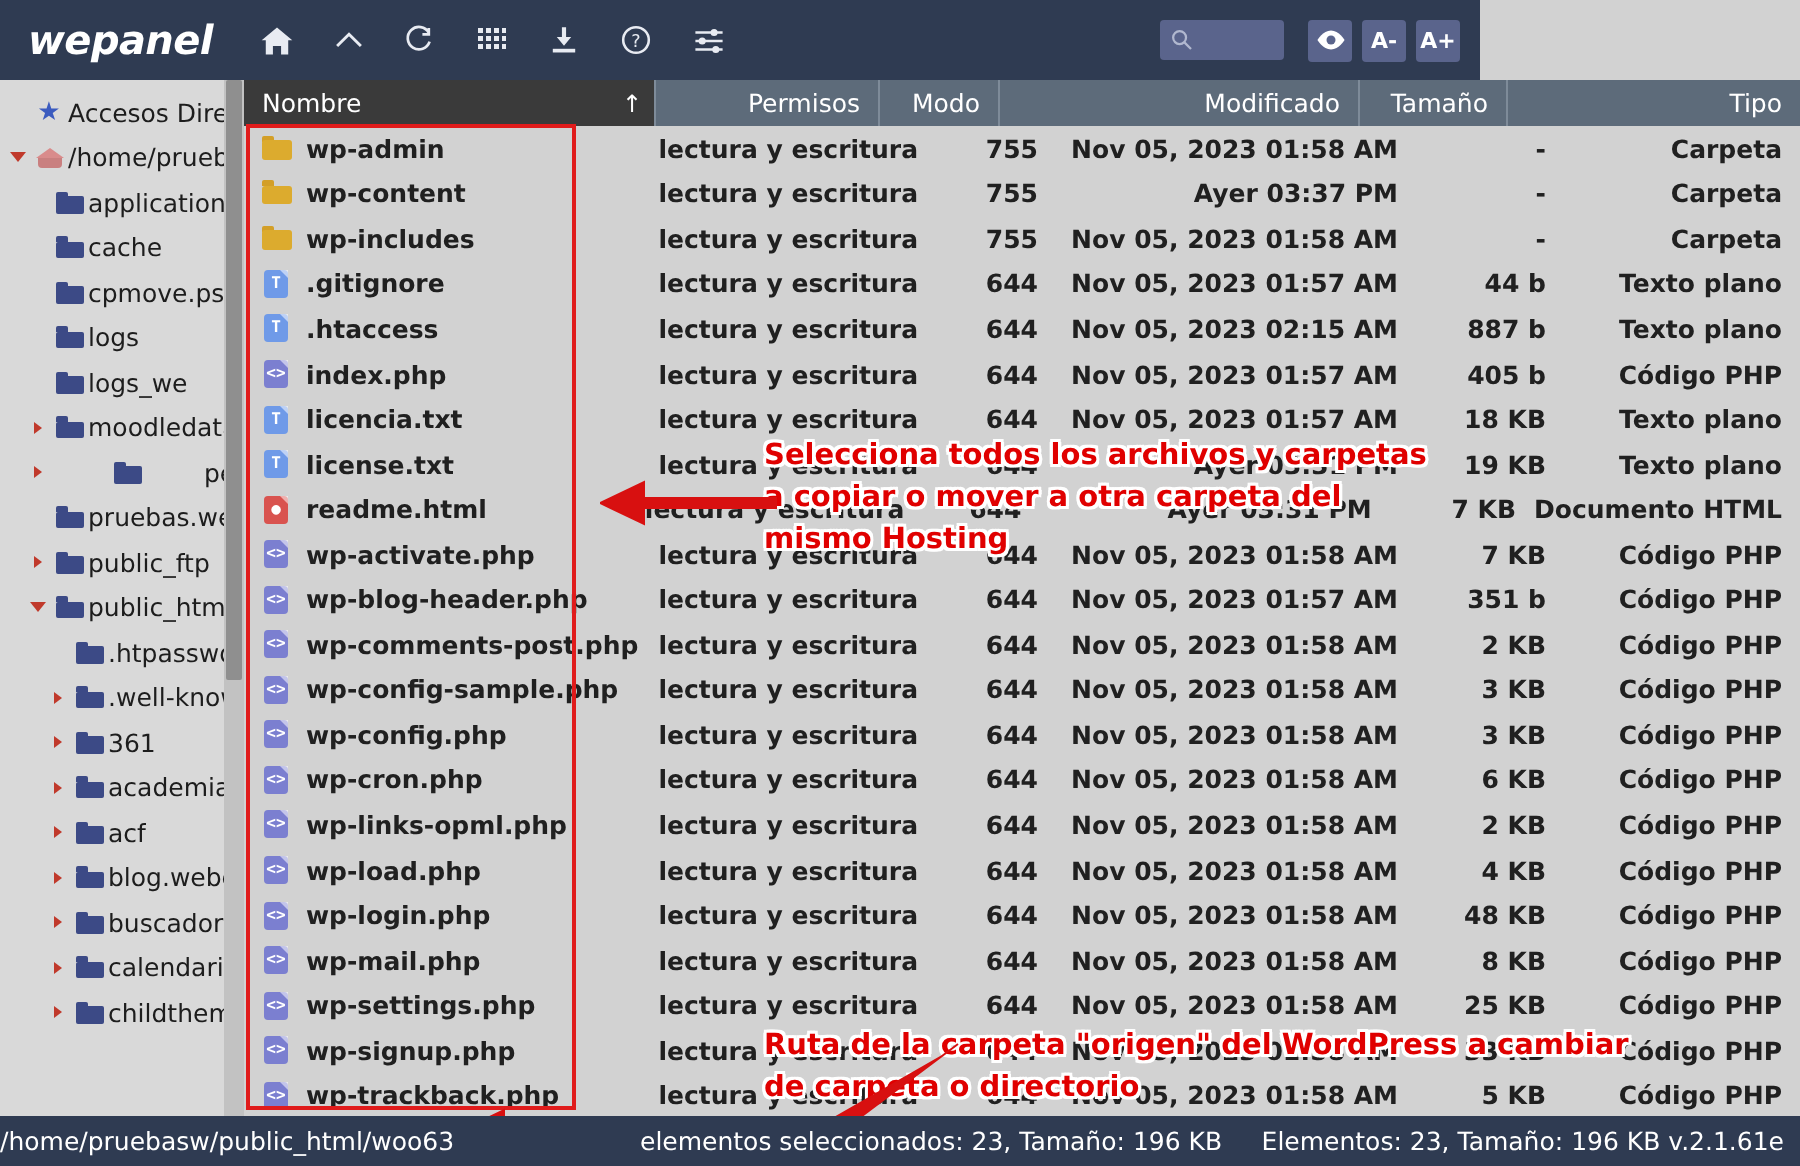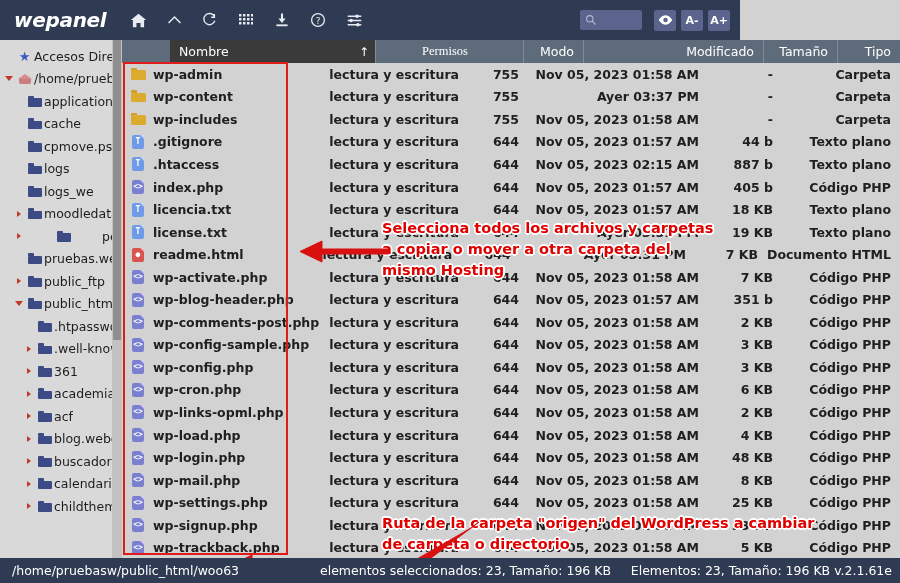--- a/index.html
+++ b/index.html
@@ -145,22 +145,22 @@
     font-size: 12.5px;
     align-items: stretch;
   }
   .col {
     display: flex; align-items: center;
     border-right: 1px solid #7e8b99;
     position: relative;
     white-space: nowrap;
     cursor: pointer;
   }
-  .col.name { background: #3a3a3a; width: 206px; padding-left: 9px; justify-content: space-between; padding-right: 6px; margin-left: 48px; }
-  .col.perm { width: 148px; justify-content: center; padding-right: 9px; font-family: Liberation Serif, serif; }
+  .col.name { background: #3a3a3a; width: 206px; padding-left: 9px; justify-content: space-between; padding-right: 6px; }
+  .col.perm { width: 112px; justify-content: flex-end; padding-right: 9px; }
   .col.modo { width: 60px; justify-content: flex-end; padding-right: 9px; }
   .col.modif { width: 180px; justify-content: flex-end; padding-right: 9px; }
   .col.tam { width: 74px; justify-content: flex-end; padding-right: 9px; }
   .col.tipo { flex: 1; justify-content: flex-end; padding-right: 9px; border-right: none; }
   .sortarrow { font-size: 12px; }
 
   #rows { position: relative; font-weight: bold; }
   .frow {
     height: 22.55px;
     display: flex; align-items: center;
@@ -221,21 +221,21 @@
   .arrow { position: absolute; pointer-events: none; }
 
   
   #status {
     position: absolute; left: 0; bottom: 0; width: 900px; height: 25px;
     background: #2f3b52;
     color: #ffffff;
     font-size: 12.5px;
     display: flex; align-items: center;
   }
-  #st-path { margin-left: 12px; text-align: right; }
+  #st-path { margin-left: 0; text-align: right; }
   #st-sel { position: absolute; left: 320px; }
   #st-tot { position: absolute; right: 8px; }
 </style>
 </head>
 <body>
 
 <div id="app">
 
   <div id="toolbar">
     <div id="brand">wepanel</div>

